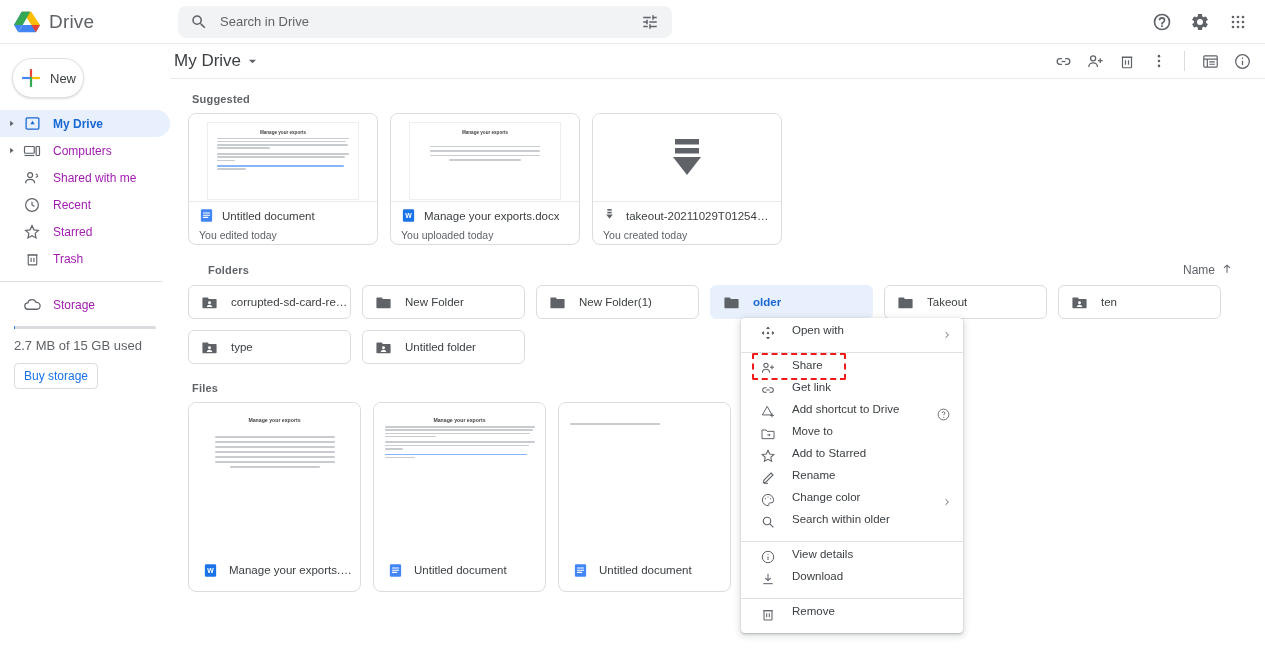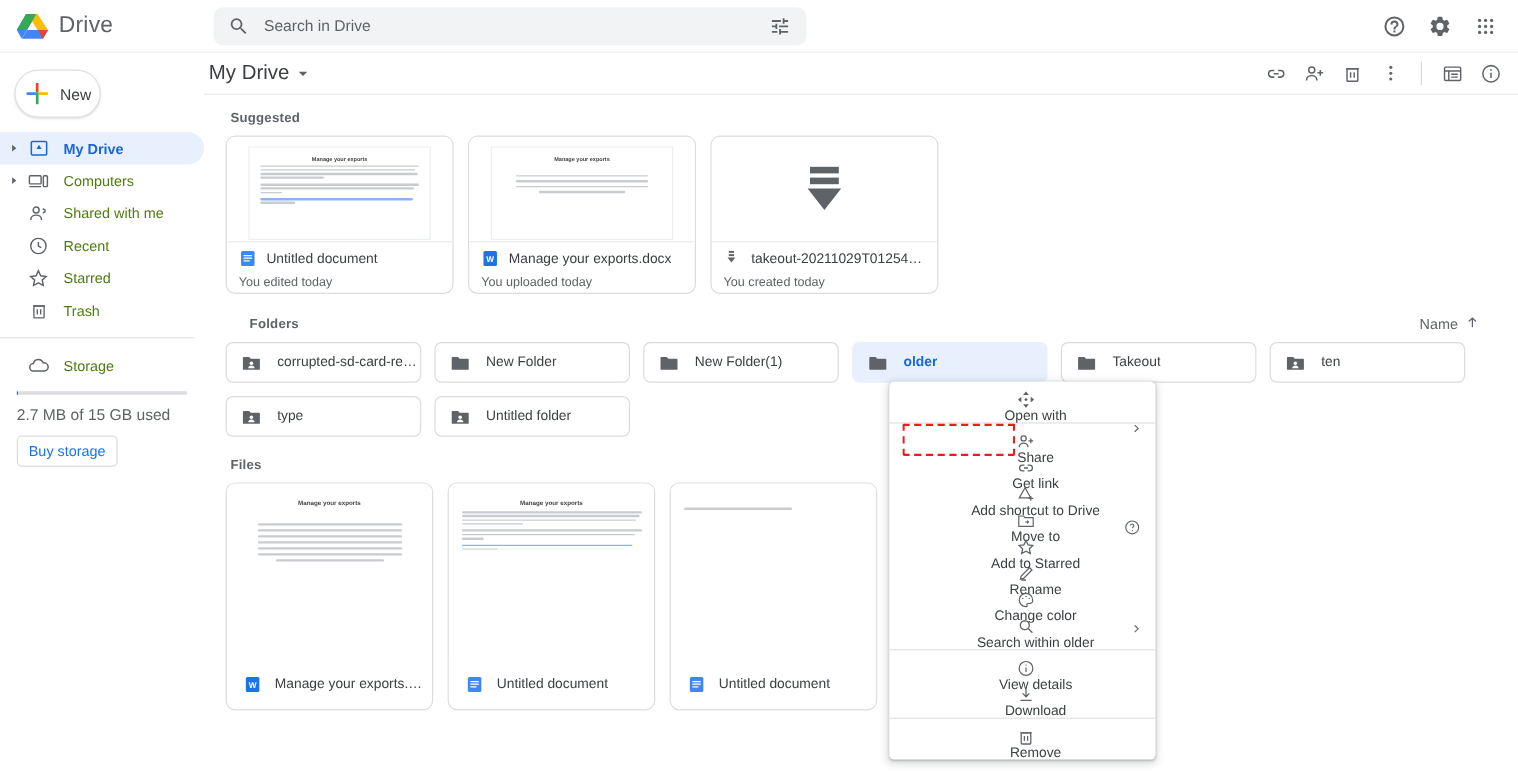--- a/index.html
+++ b/index.html
@@ -65,21 +65,21 @@
     height: 27px; display: flex; align-items: center;
     padding-left: 6px; border-radius: 0 14px 14px 0;
     cursor: pointer; position: relative;
   }
   .nav-item.active { background: #e8f0fe; }
   .nav-item.active .nav-label { color: #1967d2; font-weight: bold; }
   .nav-item.active .nav-icon { color: #1967d2; }
   .caret { width: 10px; flex: none; display: flex; align-items: center; justify-content: center; color: #5f6368; }
   .caret svg { width: 7px; height: 7px; }
   .nav-icon { width: 20px; height: 20px; flex: none; margin-left: 6px; color: #5f6368; display:flex; align-items:center; justify-content:center; }
-  .nav-label { font-size: 12px; color: #4d7c0f; margin-left: 11px; white-space: nowrap; }
+  .nav-label { font-size: 12px; color: #a21caf; margin-left: 11px; white-space: nowrap; }
 
   .nav-sep { height: 1px; background: #e0e0e0; margin: 9px 8px 9px 0; }
 
   .storage-bar-wrap { margin: 8px 14px 0 14px; }
   .storage-bar { height: 3px; background: #dadce0; border-radius: 2px; position: relative; }
   .storage-bar .fill { position: absolute; left: 0; top: 0; height: 3px; width: 1%; background: #1a73e8; border-radius: 2px; }
   .storage-text { font-size: 13px; color: #5f6368; margin: 9px 0 0 14px; }
   .buy-btn {
     margin: 10px 0 0 14px; width: 84px; height: 26px;
     border: 1px solid #dadce0; border-radius: 4px; background: #fff;
@@ -148,21 +148,21 @@
   .file-foot { height: 42px; display: flex; align-items: center; padding-left: 14px; gap: 11px; }
   .file-name { font-size: 11.5px; color: #3c4043; white-space: nowrap; overflow: hidden; text-overflow: ellipsis; padding-right: 8px; }
 
   
   .ctx-menu {
     position: absolute; left: 741px; top: 318px; width: 222px;
     background: #fff; border-radius: 4px;
     box-shadow: 0 2px 6px 2px rgba(60,64,67,.15), 0 1px 2px 0 rgba(60,64,67,.3);
     padding: 6px 0; z-index: 40;
   }
-  .ctx-item { height: 22px; display: flex; align-items: center; padding: 0 12px 0 18px; cursor: pointer; position: relative; flex-direction: column; }
+  .ctx-item { height: 22px; display: flex; padding: 0 12px 0 18px; cursor: pointer; position: relative; }
   .ctx-ic { width: 17px; height: 17px; flex: none; color: #5f6368; display: flex; align-items: center; justify-content: center; }
   .ctx-lbl { font-size: 11.5px; color: #3c4043; margin-left: 16px; white-space: nowrap; }
   .ctx-right { margin-left: auto; color: #5f6368; display: flex; align-items: center; }
   .ctx-right svg { width: 8px; height: 8px; }
   .ctx-help { margin-left: auto; color: #5f6368; display: flex; align-items: center; }
   .ctx-sep { height: 1px; background: #e0e0e0; margin: 6px 0; }
 
   .hl-box {
     position: absolute; left: 752px; top: 353px; width: 94px; height: 27px;
     border: 2px dashed #ef1b1b; border-radius: 2px; z-index: 60; pointer-events: none;

